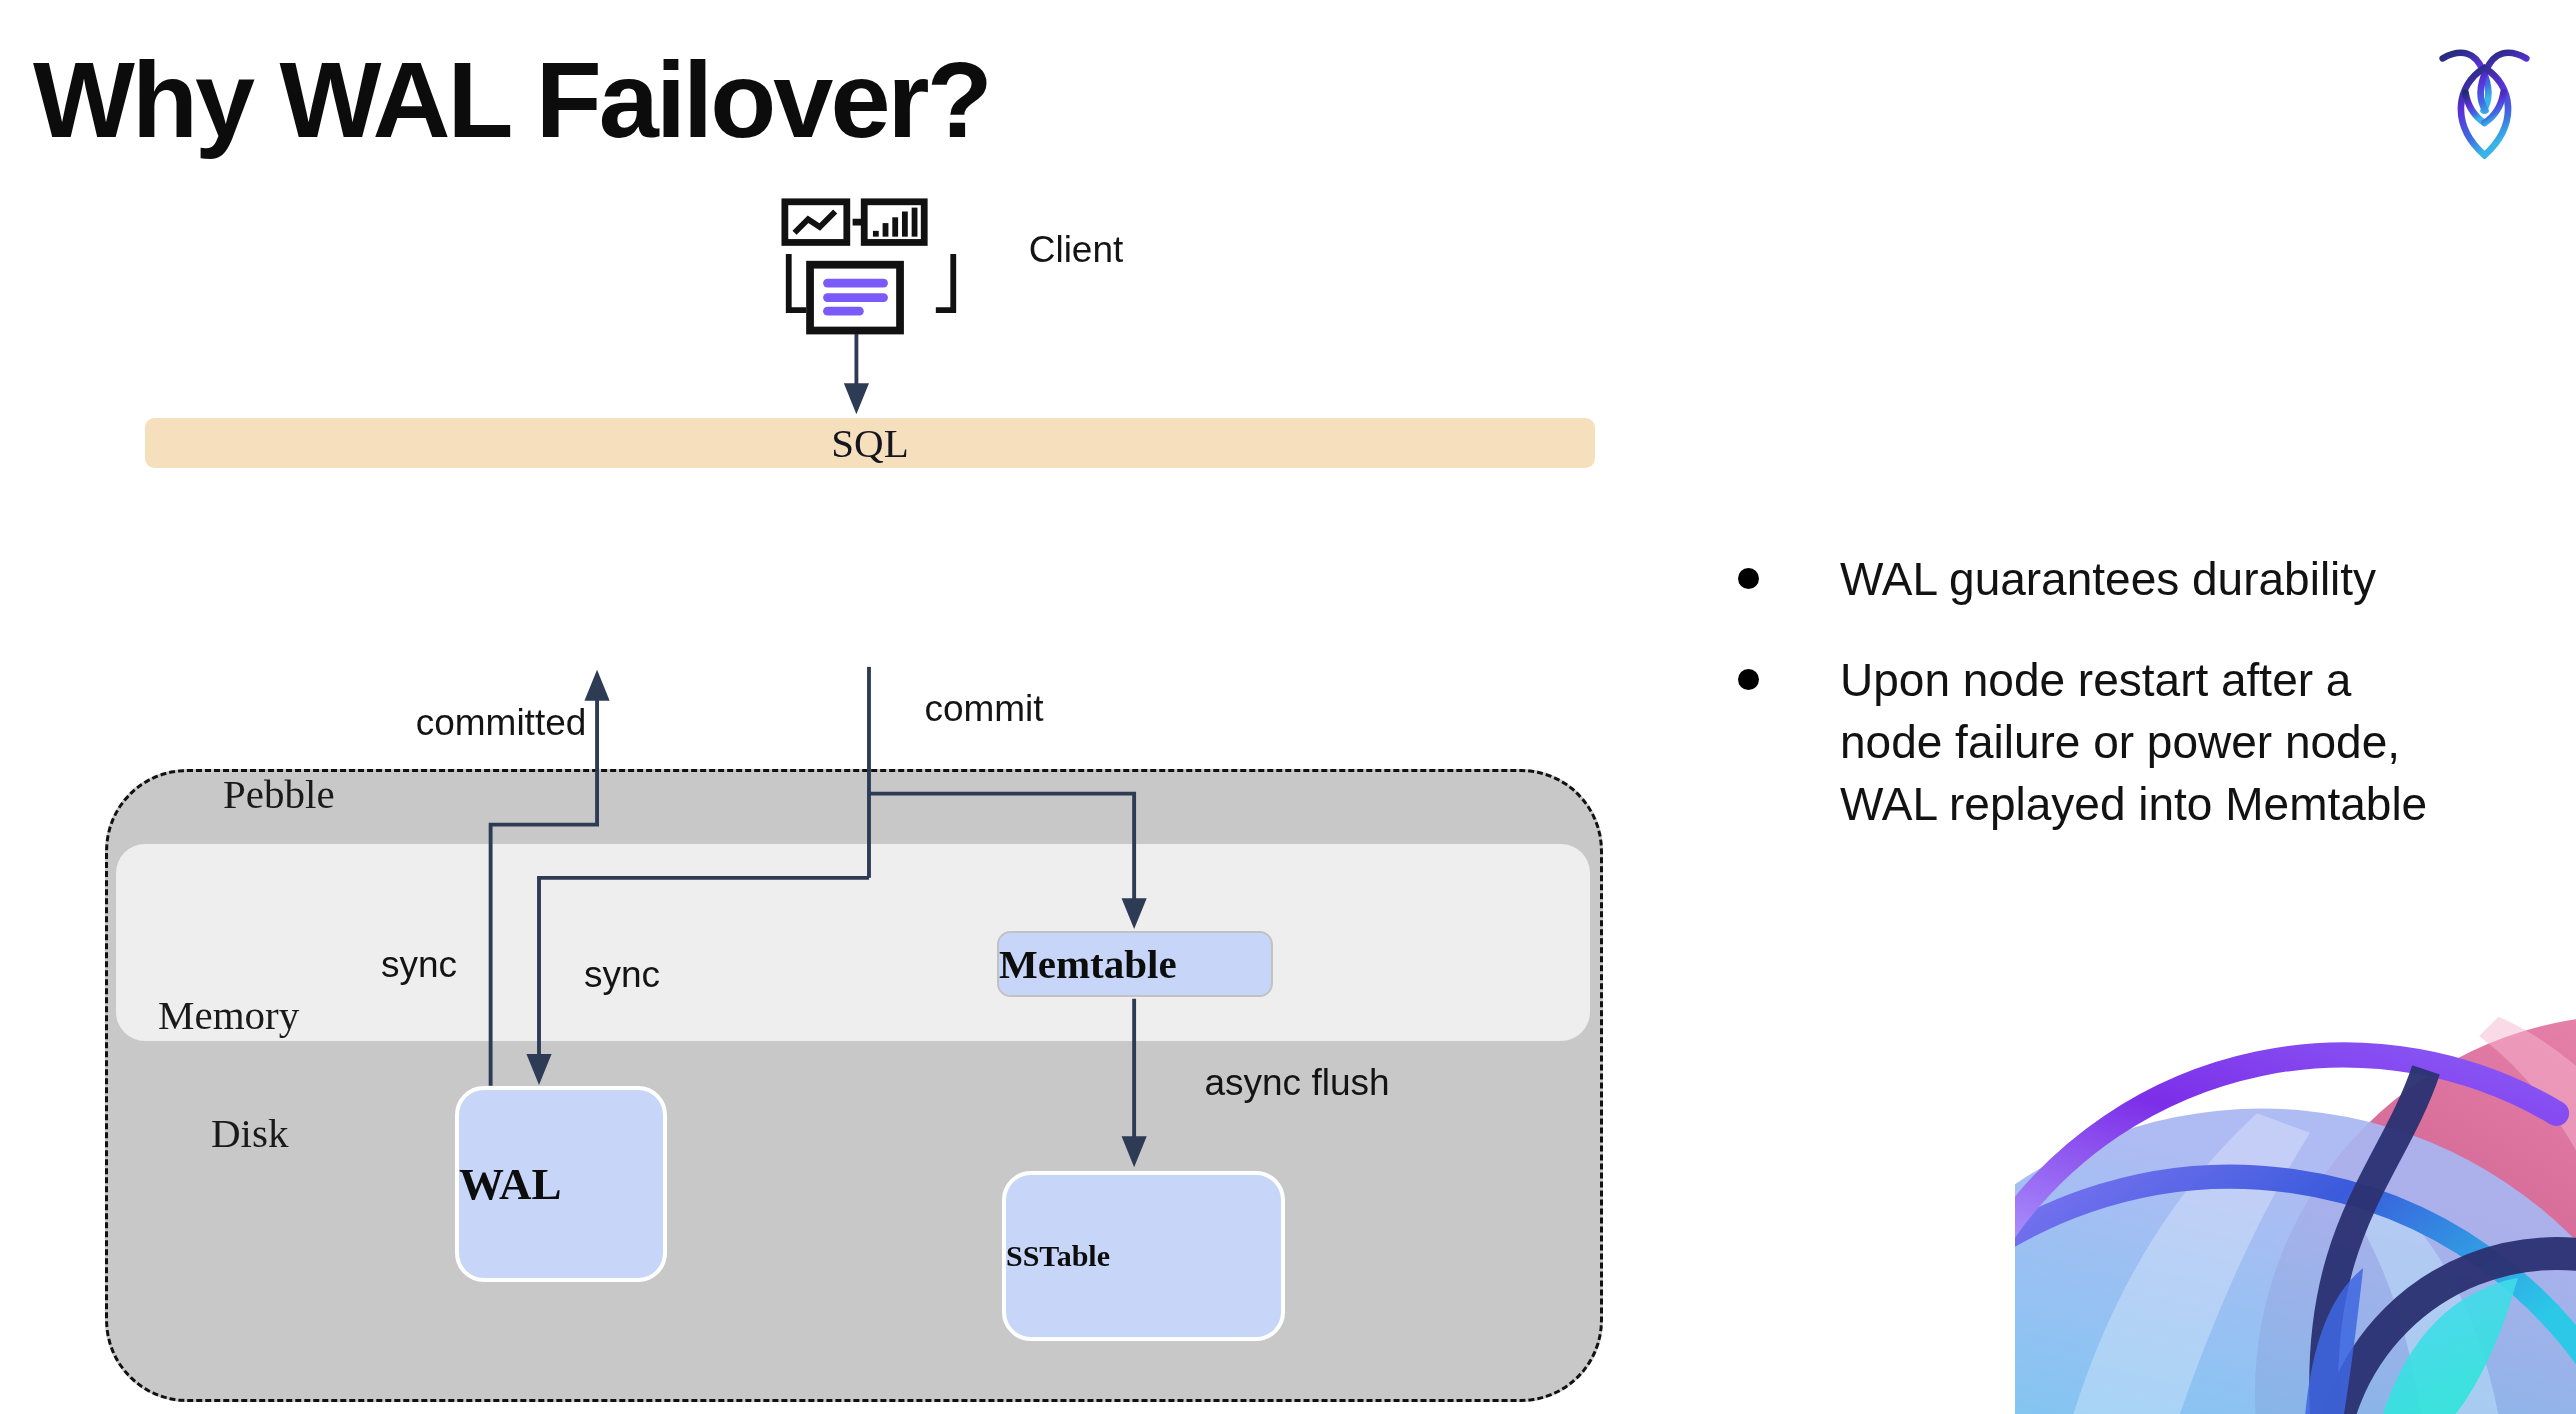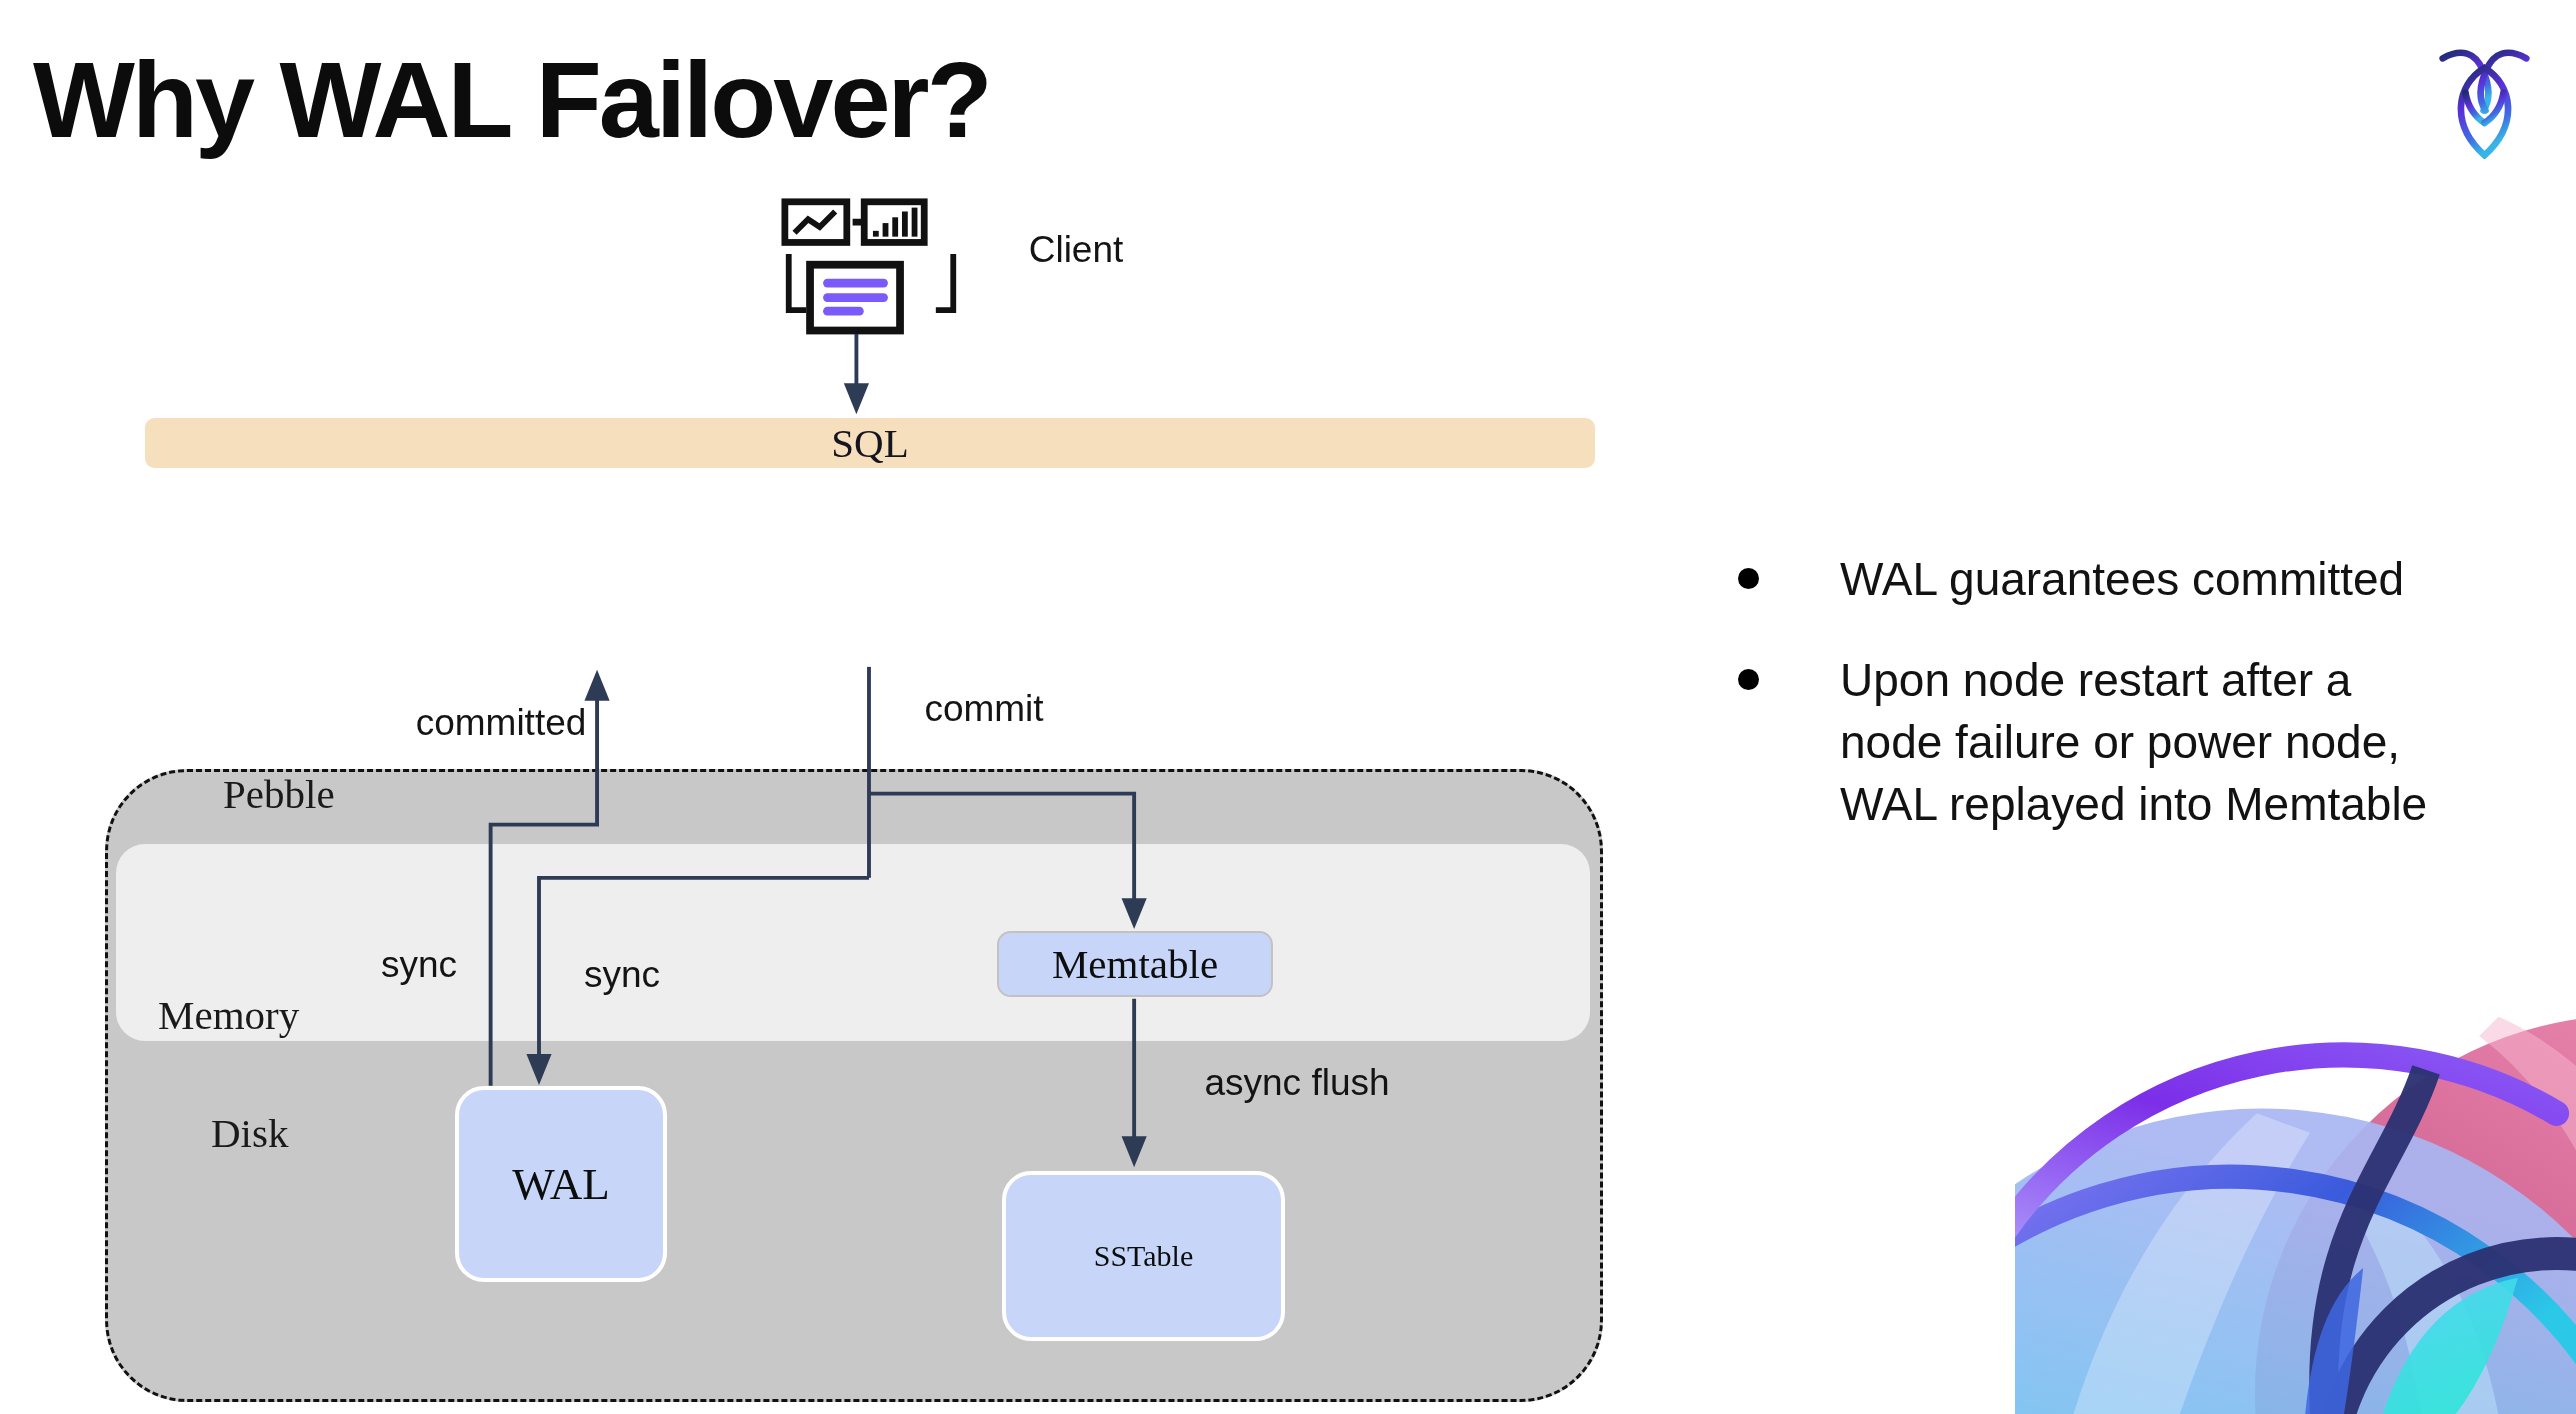--- a/index.html
+++ b/index.html
@@ -49,22 +49,22 @@
     font-family:"Liberation Serif",serif;
     font-size:41px;color:#1a1a1a;white-space:nowrap;
   }
   .pebble-label{left:223px;top:770px;}
   .memory-label{left:158px;top:991px;}
   .disk-label{left:211px;top:1109px;}
 
   
   .node{
     background:var(--node-fill,#c7d6f8);
-    display:flex;align-items:center;justify-content:center;
-    font-family:"Liberation Serif",serif;font-weight:normal;
+    display:flex;align-items:center;
+    font-family:"Liberation Serif",serif;font-weight:bold;
     color:#0d0d0d;box-sizing:border-box;
   }
   .node-wal{left:455px;top:1086px;width:212px;height:196px;border:4.8px solid var(--node-border,#fff);border-radius:29px;font-size:45px;}
   .node-memtable{left:997px;top:931px;width:276px;height:66px;border:2.9px solid var(--memtable-border,#c2c2c2);border-radius:13.5px;font-size:41px;}
   .node-sstable{left:1002px;top:1171px;width:283px;height:170px;border:4.8px solid var(--node-border,#fff);border-radius:29px;font-size:30px;}
 
   
   .edge-label{
     transform:translate(-50%,-50%);
     font-size:37px;color:#141414;white-space:nowrap;
@@ -195,21 +195,21 @@
   <div class="abs edge-label lbl-committed">committed</div>
   <div class="abs edge-label lbl-commit">commit</div>
   <div class="abs edge-label lbl-sync-left">sync</div>
   <div class="abs edge-label lbl-sync-right">sync</div>
   <div class="abs edge-label lbl-async">async flush</div>
 
   <div class="abs bullets">
     <div class="bullet">
       <div class="bullet-dot"></div>
       <div class="bullet-text">
-        <div>WAL guarantees committed</div>
+        <div>WAL guarantees durability</div>
       </div>
     </div>
     <div class="bullet">
       <div class="bullet-dot"></div>
       <div class="bullet-text">
         <div>Upon node restart after a</div>
         <div>node failure or power node,</div>
         <div>WAL replayed into Memtable</div>
       </div>
     </div>

